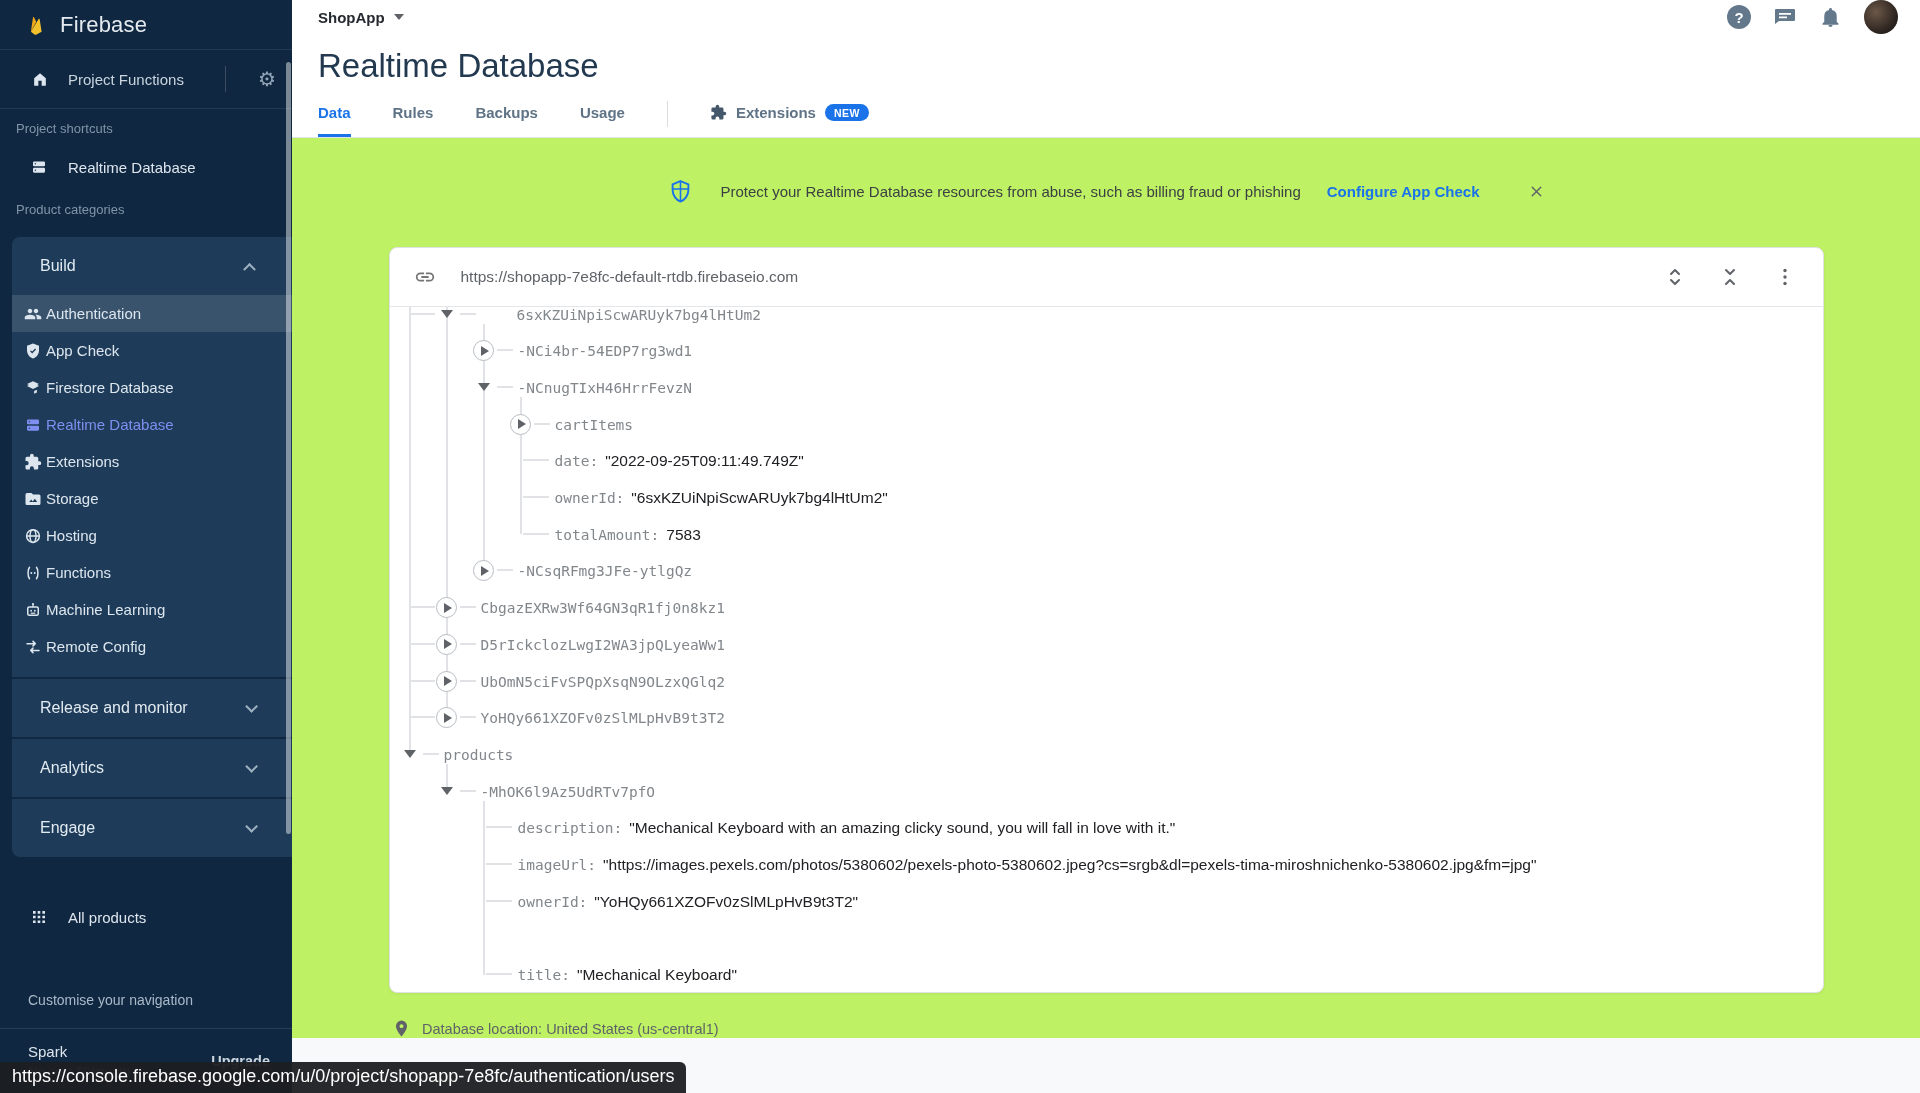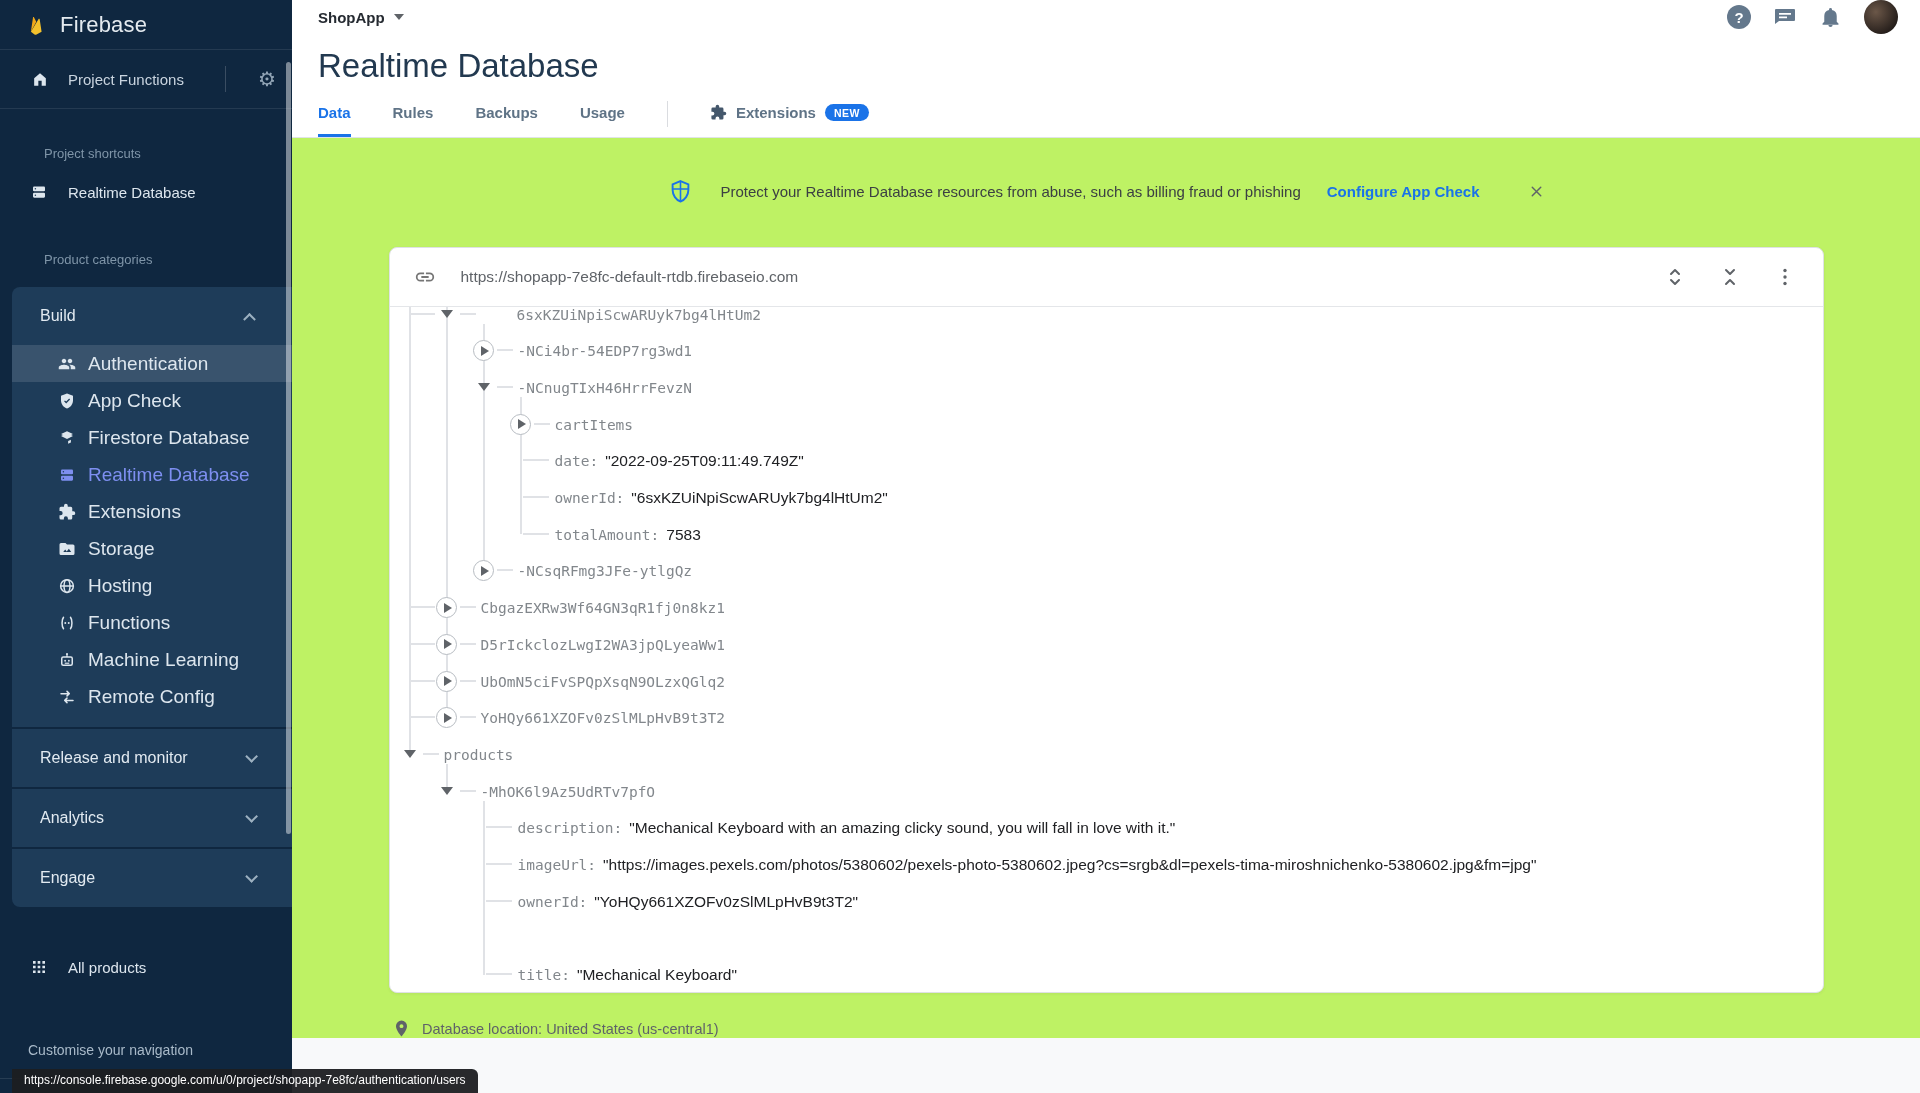--- a/index.html
+++ b/index.html
@@ -7,28 +7,28 @@
   .app { display:flex; width:1920px; height:1093px; }
 
   
   .sidebar { position:relative; width:292px; height:1093px; background:#0f2740; flex:0 0 292px; overflow:hidden; color:#dfe8f0; }
   .sb-logo-row { height:50px; display:flex; align-items:center; padding-left:24px; gap:12px; border-bottom:1px solid rgba(255,255,255,.09); cursor:pointer; }
   .logo-text { font-size:22px; color:#e4eaef; letter-spacing:.2px; }
   .po-row { height:59px; display:flex; align-items:center; padding:0 16px 0 30px; gap:18px; border-bottom:1px solid rgba(255,255,255,.09); cursor:pointer; }
   .po-label { font-size:15px; color:#c9d4df; flex:1; }
   .po-div { width:1px; height:26px; background:rgba(255,255,255,.18); margin-right:14px; }
   .gear { font-size:20px; color:#92a5b6; line-height:1; cursor:pointer; }
-  .sb-label { font-size:13px; color:#7f95a8; padding-left:44px; margin-top:37px; }
+  .sb-label { font-size:13px; color:#7f95a8; padding-left:16px; margin-top:12px; }
   .sb-shortcut { height:46px; margin-top:8px; display:flex; align-items:center; padding-left:30px; gap:20px; font-size:15px; color:#dde6ee; cursor:pointer; }
   .sb-card { background:#1e3c59; margin-left:12px; width:280px; }
   .sb-card.first { margin-top:20px; border-radius:8px 0 0 0; padding-bottom:12px; }
   .sb-card.gap { margin-top:2px; }
   .sb-card.last { border-radius:0 0 0 8px; }
   .sb-card-head { height:58px; display:flex; align-items:center; justify-content:space-between; padding:0 38px 0 28px; font-size:16px; color:#e2eaf1; cursor:pointer; }
-  .sb-item { height:37px; display:flex; align-items:center; padding-left:46px; gap:12px; font-size:19px; color:#dde6ee; cursor:pointer; }
+  .sb-item { height:37px; display:flex; align-items:center; padding-left:12px; gap:4px; font-size:15px; color:#dde6ee; cursor:pointer; }
   .sb-item.hl { background:rgba(255,255,255,.12); }
   .sb-item.sel { color:#7e8ff1; }
   .sb-item.sel .icon { color:#7e8ff1; }
   .sb-item .icon, .sb-shortcut .icon, .po-row .icon { color:#dde6ee; }
   .chev { width:9px; height:9px; border-right:2px solid #9cb0c0; border-bottom:2px solid #9cb0c0; }
   .chev.up { transform:rotate(-135deg) translate(-2px,-2px); }
   .chev.down { transform:rotate(45deg) translateY(-3px); }
   .sb-all { height:40px; margin-top:40px; display:flex; align-items:center; padding-left:30px; gap:20px; font-size:15px; color:#dde6ee; cursor:pointer; }
   .sb-custom { margin-top:55px; padding-left:28px; font-size:14px; color:#a9bac9; cursor:pointer; }
   .sb-div { height:1px; background:rgba(255,255,255,.10); margin-top:20px; }
@@ -78,21 +78,21 @@
   .t-circ { position:absolute; top:8px; width:21px; height:21px; border:1.5px solid #b7bcc2; border-radius:50%; background:#fff; }
   .t-circ::after { content:""; position:absolute; left:7px; top:4.5px; border-left:8px solid #5f6368; border-top:5px solid transparent; border-bottom:5px solid transparent; }
   .t-text { position:absolute; top:0; line-height:37px; white-space:nowrap; }
   .t-key, .t-label { font-family:"DejaVu Sans Mono", monospace; font-size:14.5px; color:#82878c; }
   .t-val { font-size:15.5px; color:#202124; margin-left:7px; }
 
   .loc-row { display:flex; align-items:center; gap:11px; padding-left:100px; margin-top:26px; color:#5f6368; }
   .loc-row .icon { width:19px; height:19px; }
   .loc-text { font-size:14.5px; }
 
-  .status-tooltip { position:fixed; left:12px; bottom:0; background:rgba(28,30,33,.95); color:#fff; font-size:12px; padding:4px 12px 6px; border-radius:0 6px 0 0; white-space:nowrap; z-index:50; }
+  .status-tooltip { position:fixed; left:0; bottom:0; background:rgba(28,30,33,.95); color:#fff; font-size:18px; padding:4px 12px 6px; border-radius:0 6px 0 0; white-space:nowrap; z-index:50; }
 </style>
 </head>
 <body>
 
 <div class="app">
 
   <aside class="sidebar">
     <div class="sb-logo-row">
       <span class="icon" style="width:24px;height:24px">
           <svg viewBox="0 0 24 24">

